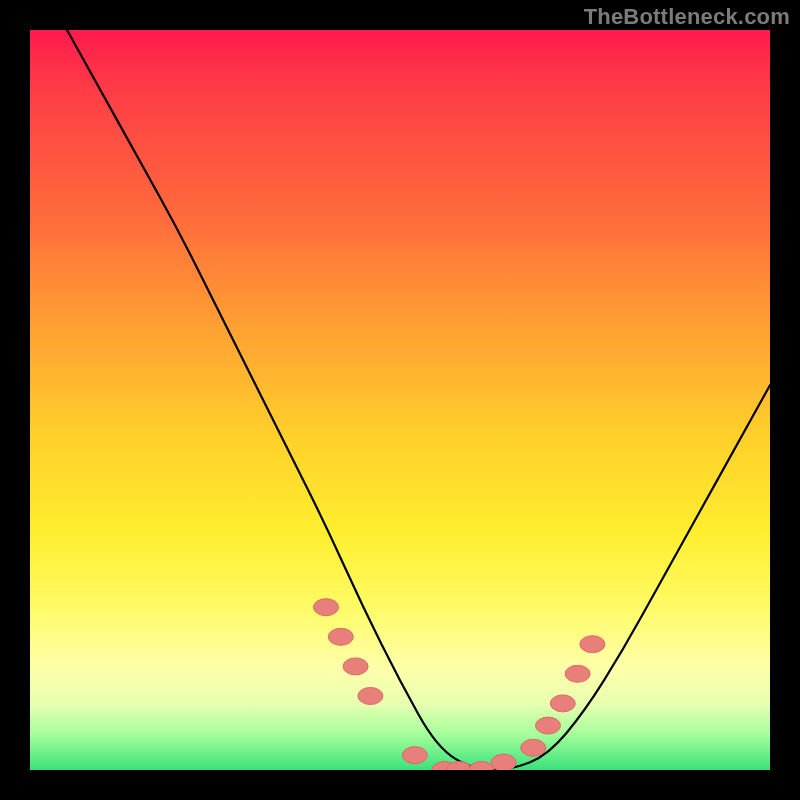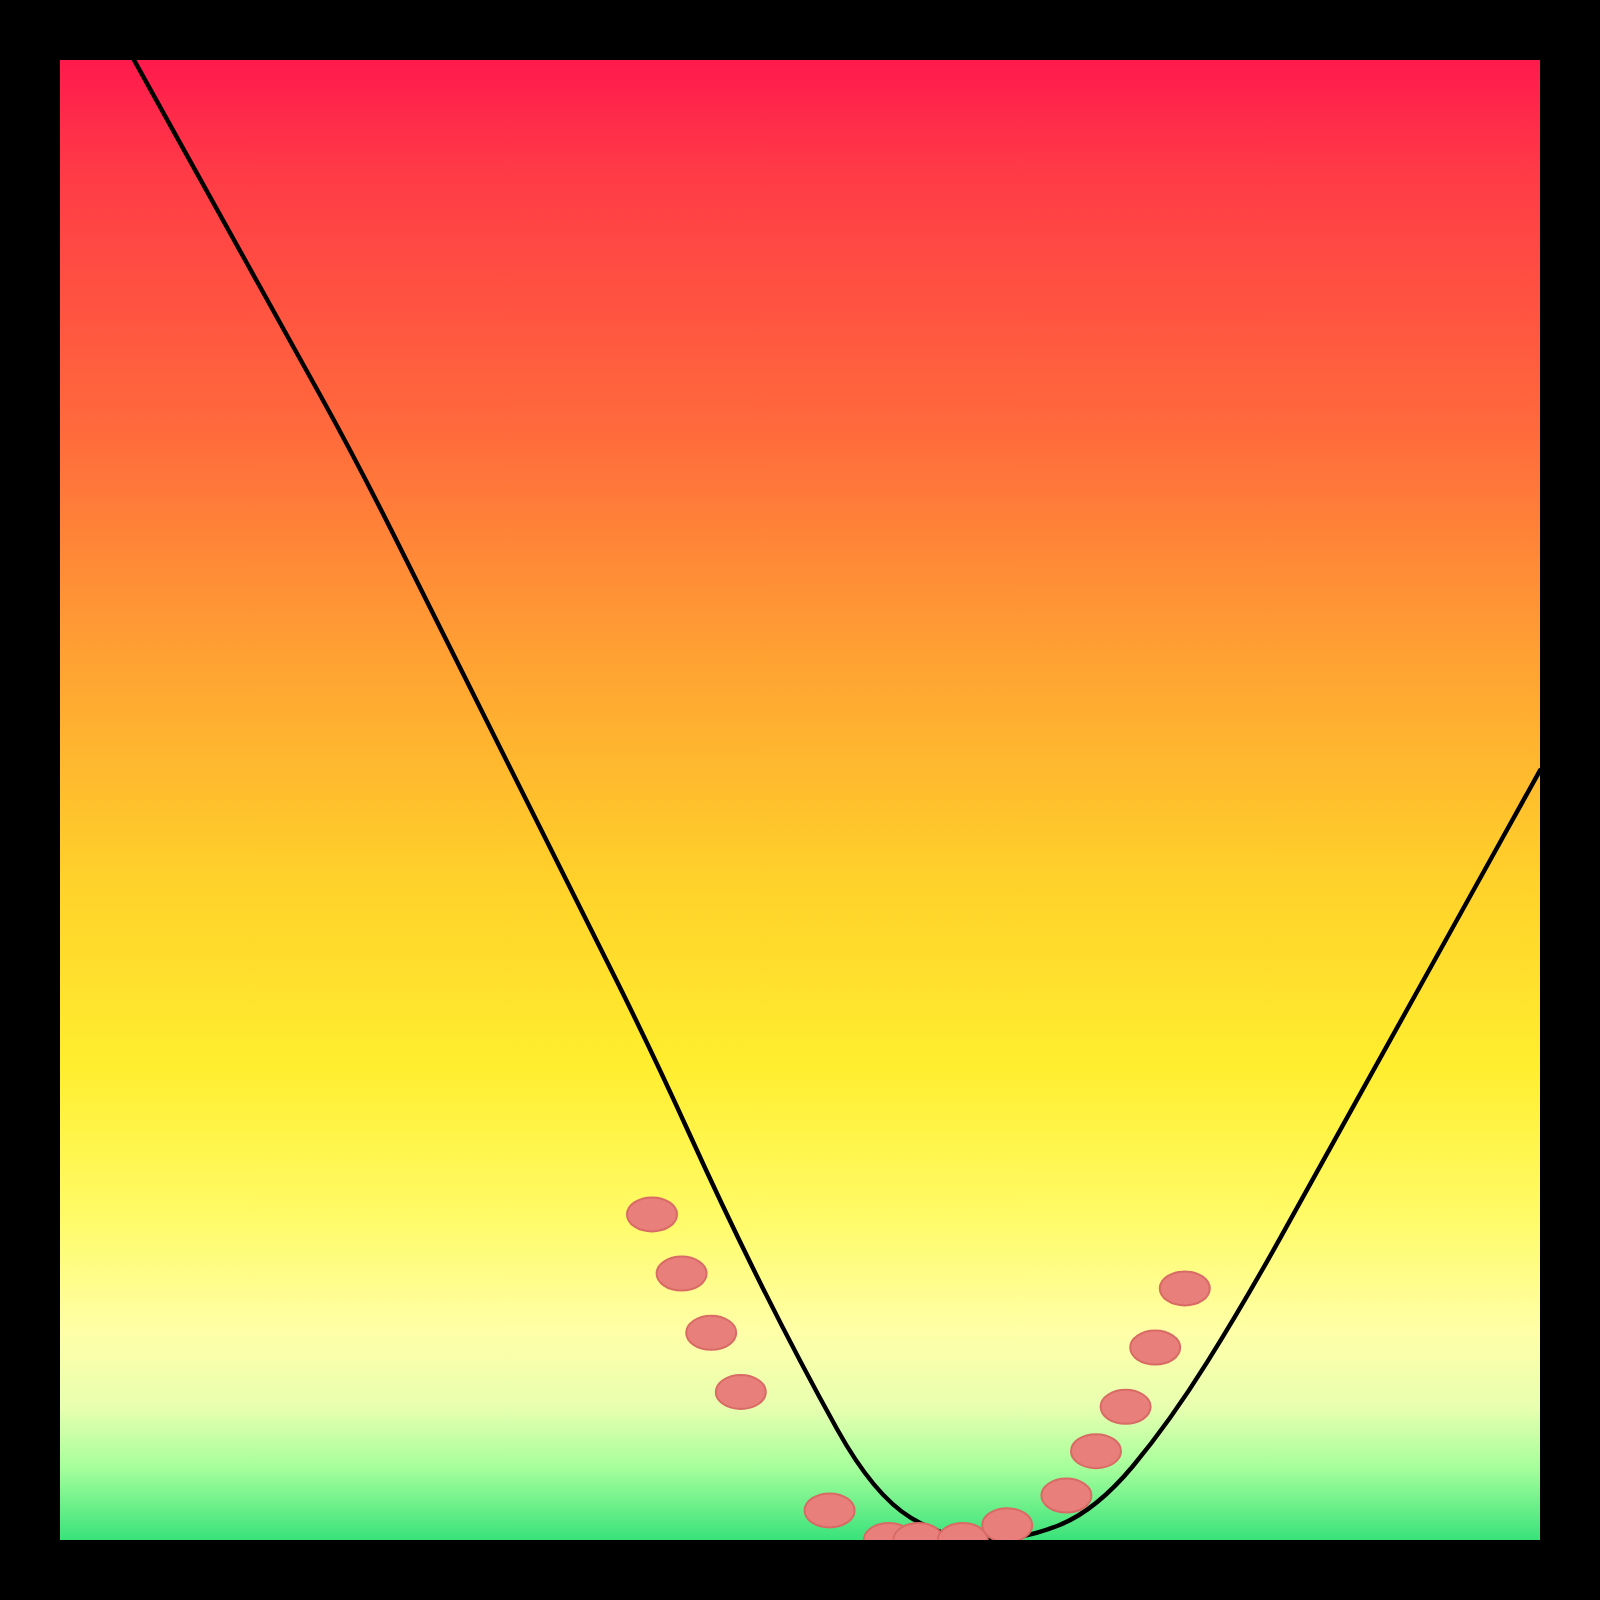--- a/index.html
+++ b/index.html
@@ -55,20 +55,21 @@
     font-weight: 600;
     color: #7b7b7b;
     letter-spacing: 0.2px;
     user-select: none;
   }
 </style>
 </head>
 <body>
 
 <div class="frame">
+  <div class="watermark">TheBottleneck.com</div>
 
   <div class="plot">
     <div class="gradient"></div>
     <svg class="curve" viewBox="0 0 740 740" preserveAspectRatio="none">
       <g>
         <path id="curvePath" fill="none" stroke-width="2.2" stroke-linecap="round" d="M 37 0 Q 37 0 55.5 33.30000000000001 Q 74 66.60000000000002 92.5 99.90000000000003 Q 111 133.20000000000005 129.5 166.50000000000006 Q 148 199.80000000000007 166.5 236.80000000000004 Q 185 273.8 203.5 310.79999999999995 Q 222 347.79999999999995 240.5 384.79999999999995 Q 259 421.8 277.5 458.79999999999995 Q 296 495.79999999999995 314.5 536.5 Q 333 577.2 351.5 614.2 Q 370 651.2 388.5 684.5 Q 407.00000000000006 717.8 425.5 728.9 Q 444 740 462.5 740 Q 481 740 499.5 732.6 Q 518 725.2 536.5 703 Q 555 680.8 573.5 651.2 Q 592 621.6 610.5 588.3 Q 629 555 647.5 521.7 Q 666 488.4 684.5 455.1 Q 703 421.8 721.5 388.5 T 740 355.2" stroke="#000000"></path>
       </g>
       <g id="markersGroup">
           <ellipse cx="296" cy="577.2" rx="12.5" ry="8.5" fill="#e87f7a" stroke="#d96b66" stroke-width="1"></ellipse>
           <ellipse cx="310.8" cy="606.8" rx="12.5" ry="8.5" fill="#e87f7a" stroke="#d96b66" stroke-width="1"></ellipse>

